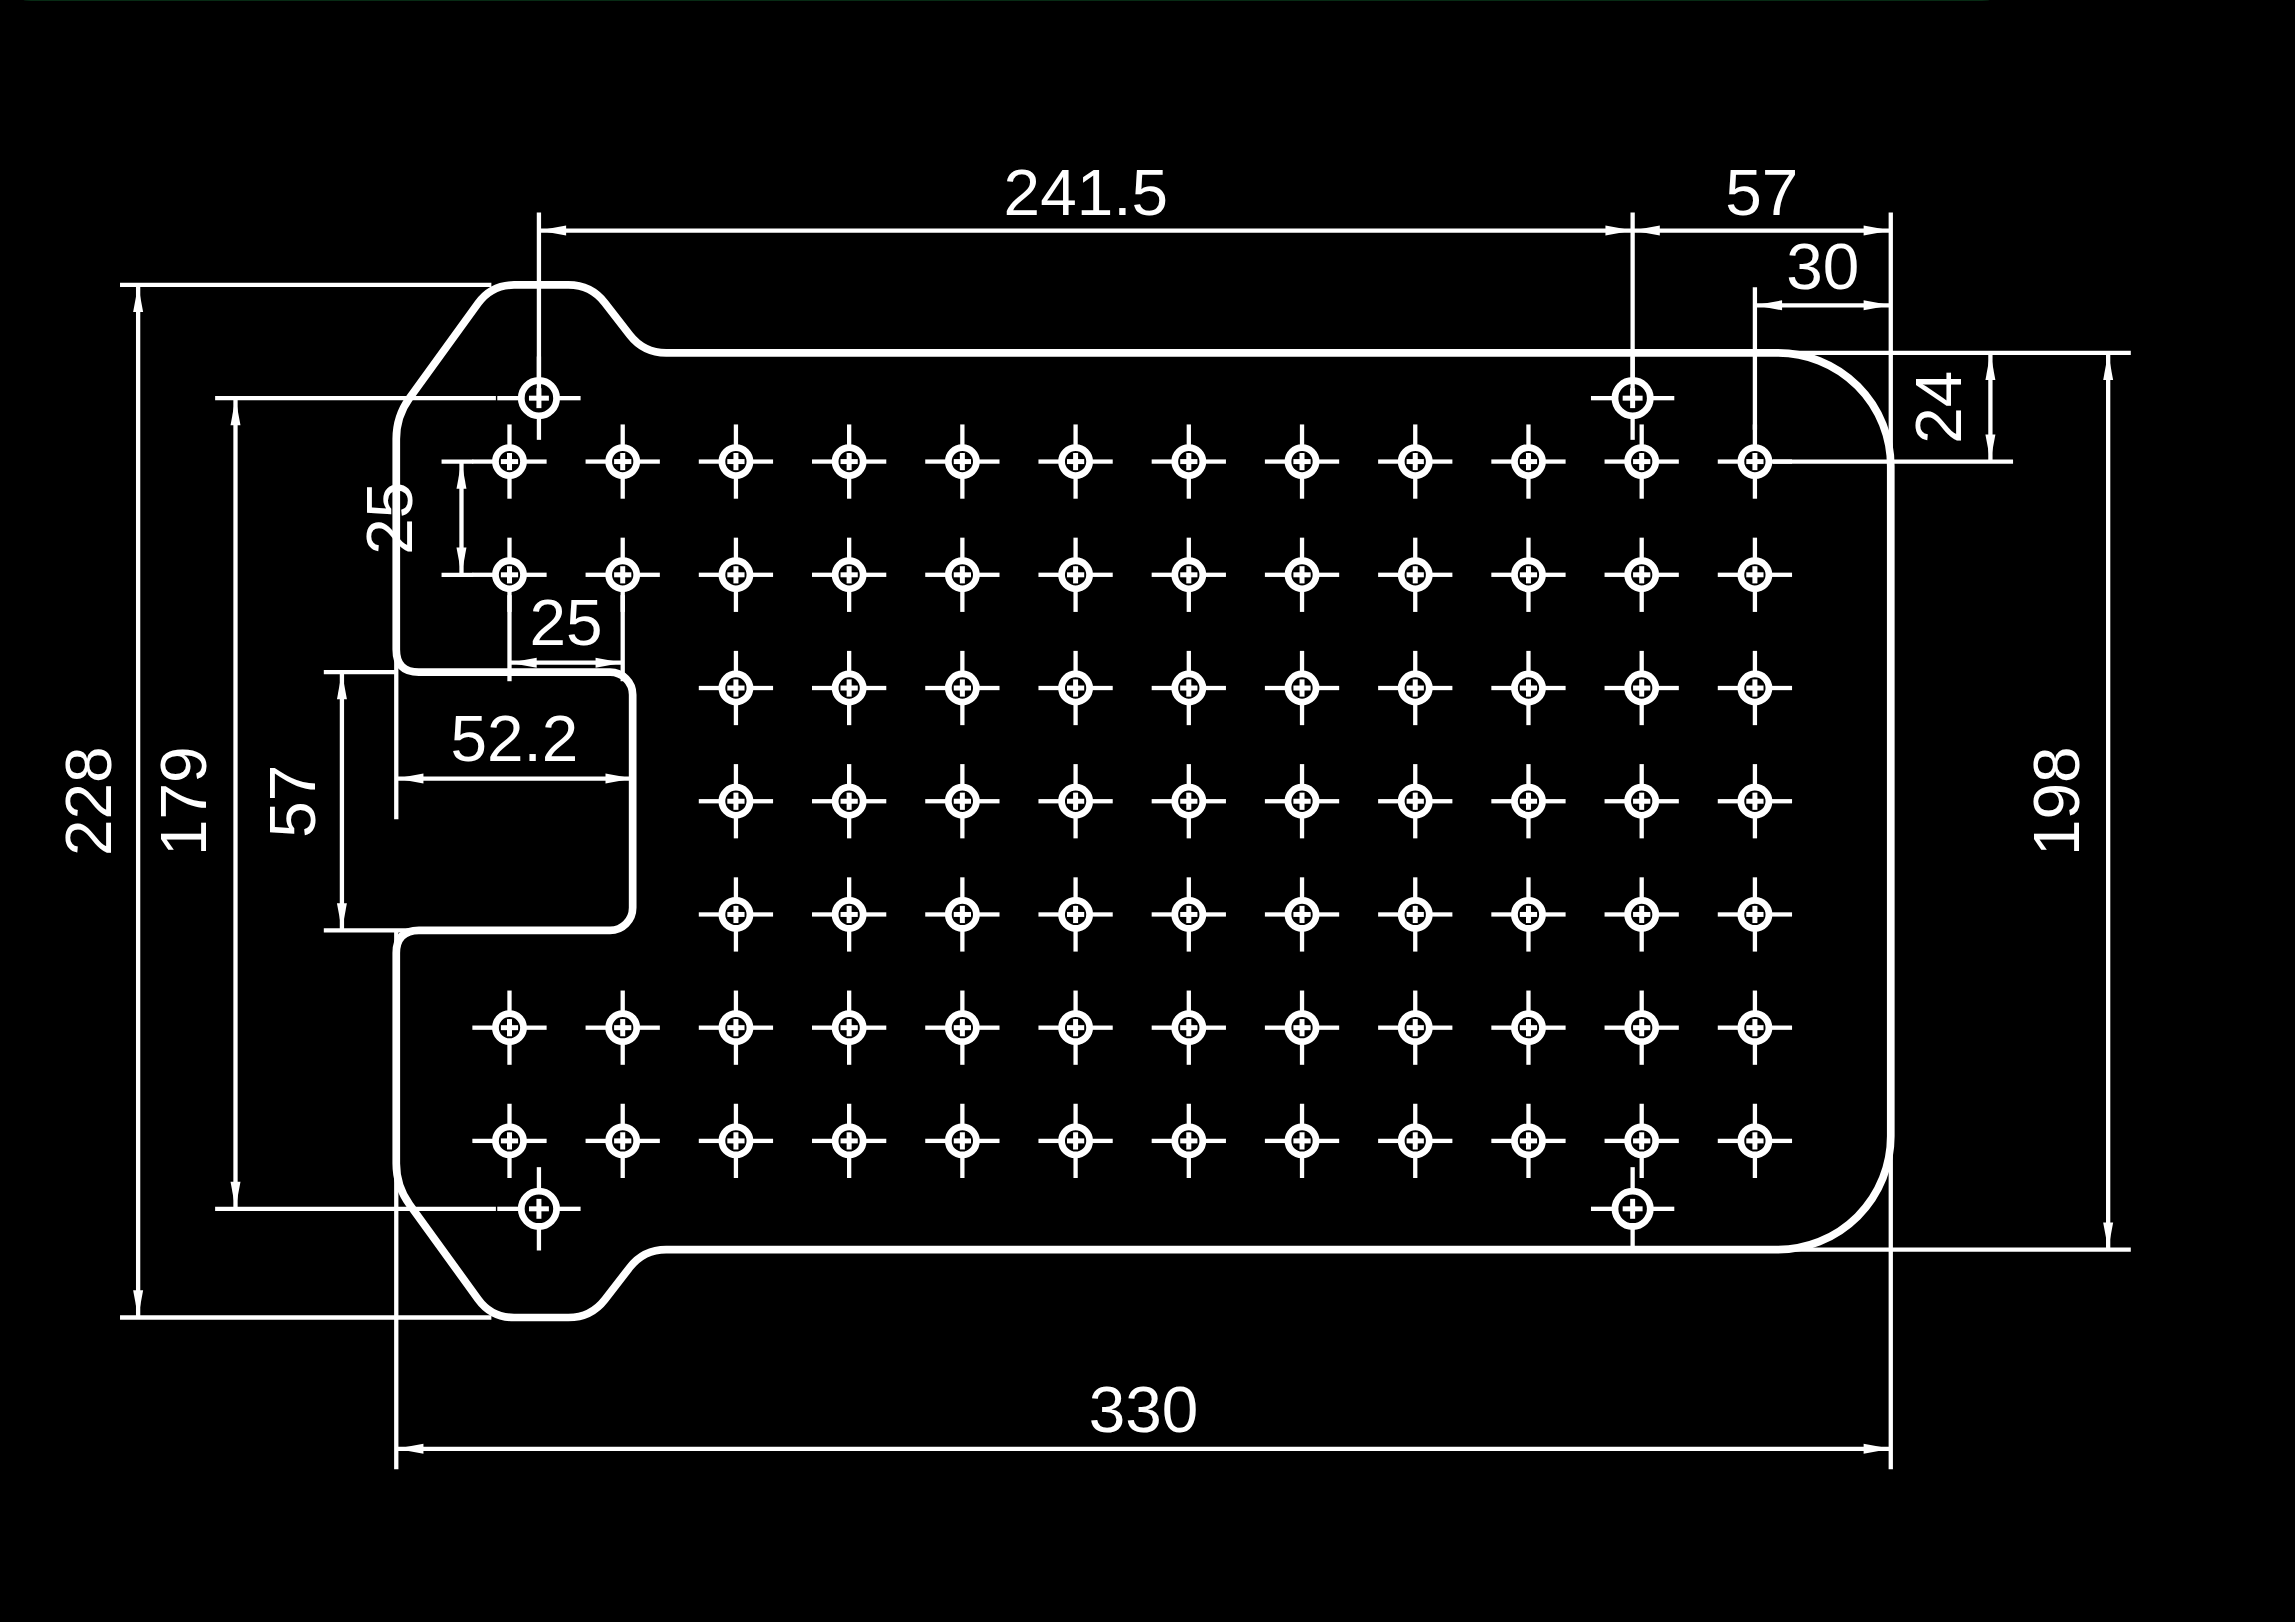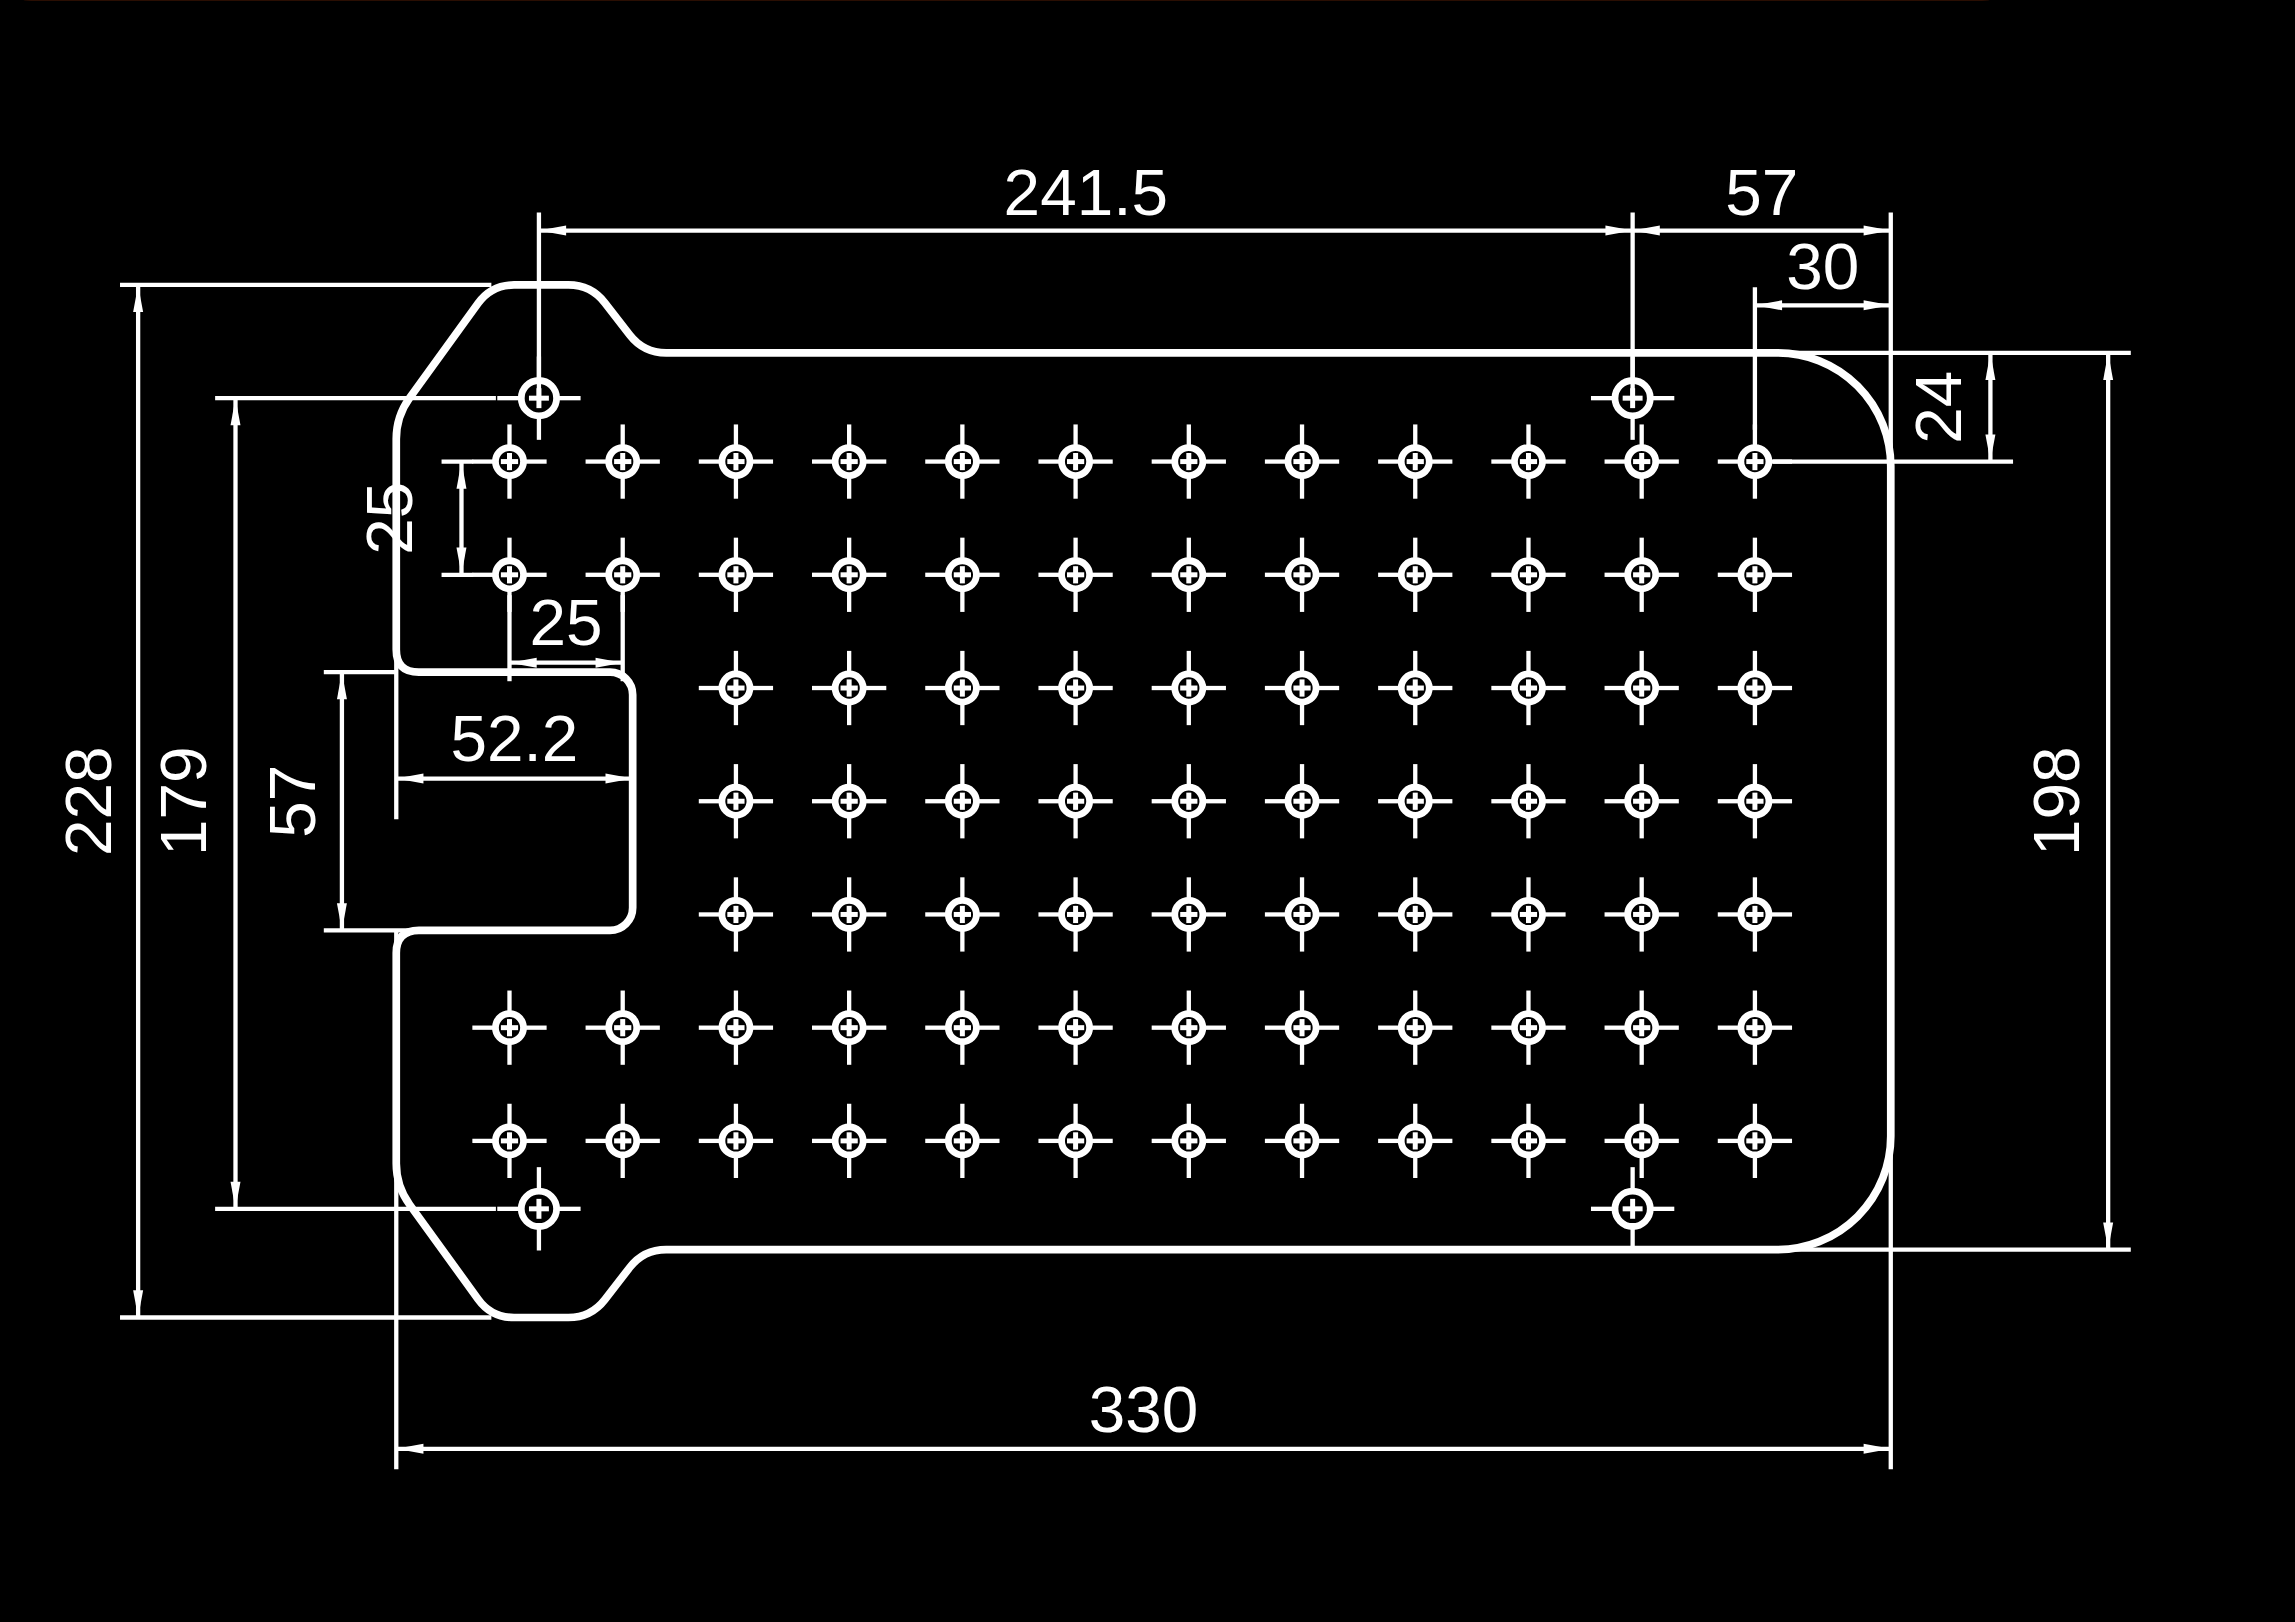--- a/index.html
+++ b/index.html
@@ -10,21 +10,21 @@
   body {
     width: 2295px;
     height: 1623px;
     overflow: hidden;
     font-family: "Liberation Sans", sans-serif;
   }
   .stage {
     position: relative;
     width: 2013px;
     height: 1623px;
-    background: #c2410c;
+    background: #22c55e;
     border-radius: 31px;
   }
   svg {
     display: block;
     width: 2295px;
     height: 1623px;
   }
   text {
     font-family: "Liberation Sans", sans-serif;
   }

